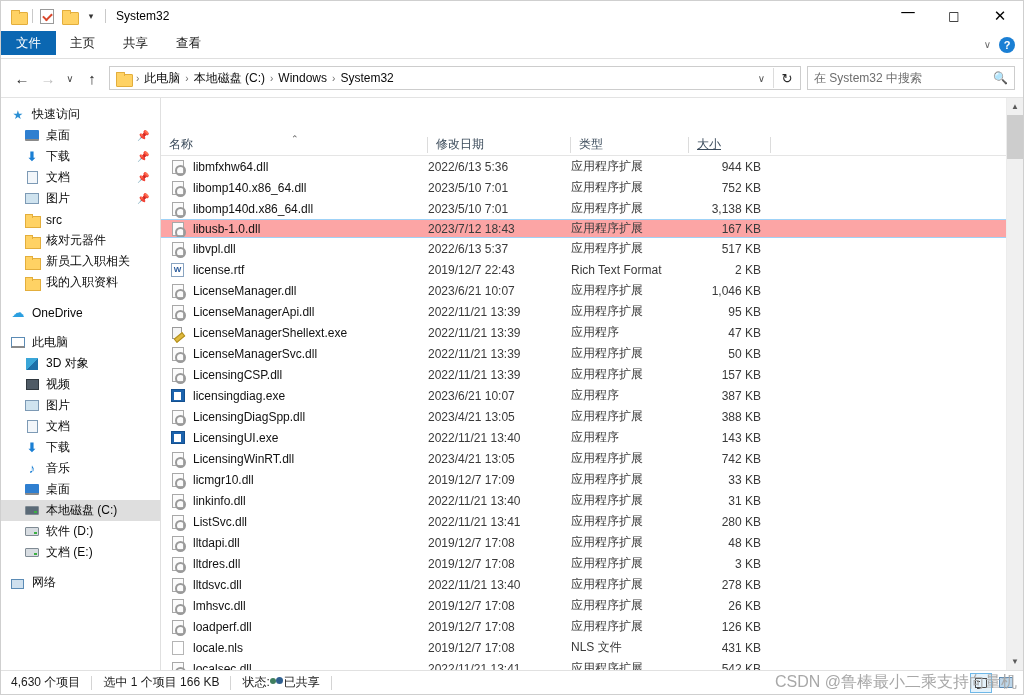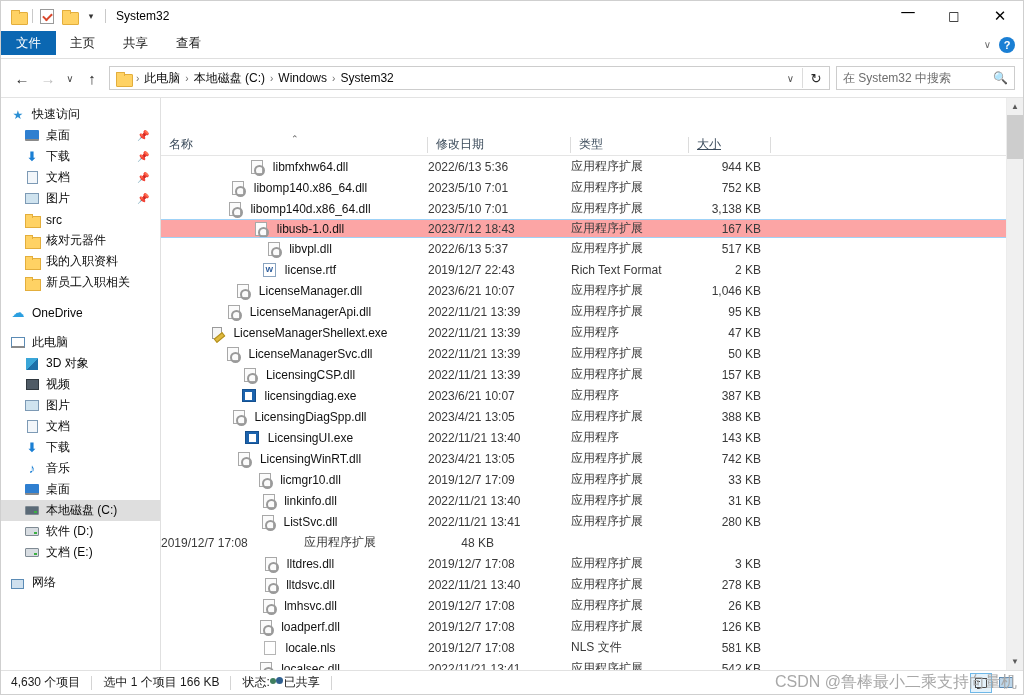--- a/index.html
+++ b/index.html
@@ -58,21 +58,21 @@
   .crumbbox{ flex:1; height:24px; border:1px solid #cdcdcd; background:#fff;
              display:flex; align-items:center; padding-left:4px; margin-left:4px;}
   .crumb-folder{ margin:0 3px 0 2px; }
   .crumb{ font-size:12px; color:#0a0a0a; padding:0 3px; }
   .crumb-sep{ color:#6b6b6b; font-size:10px; padding:0 2px; }
   .crumb-spacer{ flex:1; }
   .crumb-caret{ font-size:10px; color:#555; padding:0 8px; }
   .crumb-div{ width:1px; height:20px; background:#dcdcdc; }
   .refresh{ width:26px; display:flex;align-items:center;justify-content:center;
             font-size:13px; color:#2a2a2a; }
-  .searchbox{ width:179px; height:24px; border:1px solid #cdcdcd; margin-left:6px;
+  .searchbox{ width:208px; height:24px; border:1px solid #cdcdcd; margin-left:6px;
               display:flex; align-items:center; padding:0 6px; }
   .searchbox .ph{ font-size:12px; color:#6d6d6d; flex:1; }
   .searchbox .mag{ font-size:12px; color:#3b3b3b; }
 
   
   .body{ flex:1; display:flex; min-height:0; border-top:1px solid #e3e3e3;}
 
   
   .sidebar{ width:160px; flex:0 0 160px; background:#fff;
             border-right:1px solid #e0e0e0; padding-top:6px; overflow:hidden;}
@@ -120,21 +120,21 @@
   .th.date{ width:143px; flex:0 0 143px; }
   .th.type{ width:118px; flex:0 0 118px; }
   .th.size{ width:82px; flex:0 0 82px;text-decoration:underline; }
   .sortcaret{ position:absolute; left:130px; top:0px; font-size:9px; color:#5a5a5a;}
 
   .rows{ flex:1; overflow:hidden; position:relative; }
   .row{ height:21px; display:flex; align-items:center; font-size:12px; color:#111; }
   .row.sel{ background:#fca5a5; border-top:1px solid #9fd2f7; border-bottom:1px solid #9fd2f7;
             height:19px;}
   .cell{ display:flex; align-items:center; height:100%; overflow:hidden; white-space:nowrap;}
-  .c-name{ width:267px; flex:0 0 267px; padding-left:8px;justify-content:center; }
+  .c-name{ width:267px; flex:0 0 267px; padding-left:8px; }
   .c-date{ width:143px; flex:0 0 143px; color:#3a3a3a;}
   .c-type{ width:118px; flex:0 0 118px; color:#3a3a3a;}
   .c-size{ width:82px; flex:0 0 82px; color:#3a3a3a; justify-content:flex-end;
            padding-right:10px;}
   .fico{ width:17px; flex:0 0 17px; margin-right:7px; display:flex;
          align-items:center; justify-content:center;}
 
   
   .ic-dll{ width:12px;height:14px;background:#fbfbfb;border:1px solid #a8a8a8;position:relative;}
   .ic-dll::after{content:"";position:absolute;left:2px;top:4px;width:7px;height:7px;
@@ -303,27 +303,27 @@
       <div class="nav lvl1">
         <span class="ico">
             <span class="i-fold"></span>
           </span>
         <span>核对元器件</span>
       </div>
       <div class="nav lvl1">
         <span class="ico">
             <span class="i-fold"></span>
           </span>
+        <span>新员工入职相关</span>
+      </div>
+      <div class="nav lvl1">
+        <span class="ico">
+            <span class="i-fold"></span>
+          </span>
         <span>我的入职资料</span>
-      </div>
-      <div class="nav lvl1">
-        <span class="ico">
-            <span class="i-fold"></span>
-          </span>
-        <span>新员工入职相关</span>
       </div>
 
       <div class="gap"></div>
       <div class="nav lvl0">
         <span class="ico">
             <span class="i-cloud">☁</span>
           </span>
         <span>OneDrive</span>
       </div>
 
@@ -725,20 +725,26 @@
               <span>2022/11/21 13:41</span>
             </span>
             <span class="cell c-type">
               <span>应用程序扩展</span>
             </span>
             <span class="cell c-size">
               <span>280 KB</span>
             </span>
           </div>
           <div class="row">
+            <span class="cell c-name">
+              <span class="fico">
+                <span class="ic-dll"></span>
+              </span>
+              <span>lltdapi.dll</span>
+            </span>
             <span class="cell c-date">
               <span>2019/12/7 17:08</span>
             </span>
             <span class="cell c-type">
               <span>应用程序扩展</span>
             </span>
             <span class="cell c-size">
               <span>48 KB</span>
             </span>
           </div>
@@ -817,21 +823,21 @@
               </span>
               <span>locale.nls</span>
             </span>
             <span class="cell c-date">
               <span>2019/12/7 17:08</span>
             </span>
             <span class="cell c-type">
               <span>NLS 文件</span>
             </span>
             <span class="cell c-size">
-              <span>581 KB</span>
+              <span>431 KB</span>
             </span>
           </div>
           <div class="row">
             <span class="cell c-name">
               <span class="fico">
                 <span class="ic-dll"></span>
               </span>
               <span>localsec.dll</span>
             </span>
             <span class="cell c-date">

